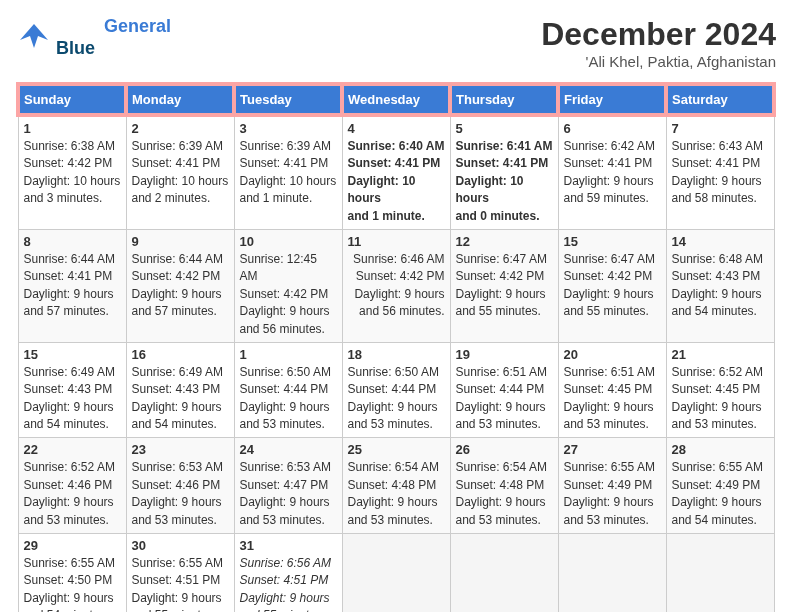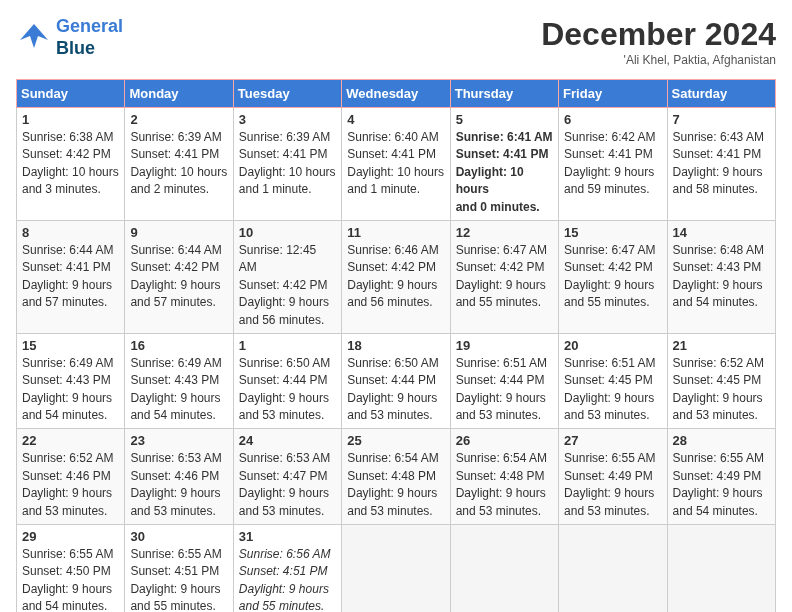--- a/index.html
+++ b/index.html
@@ -22,51 +22,52 @@
       gap: 4px;
     }
     .logo-text {
       font-size: 18px;
       font-weight: bold;
       color: #333;
       line-height: 1.2;
     }
     .logo-text span {
       color: #3a7bd5;
+      margin-left: 48px;
     }
     .logo-bird {
       width: 36px;
       height: 36px;
     }
     .title-block {
       text-align: right;
       margin-left: 28px;
     }
     .month-title {
       font-size: 32px;
       font-weight: bold;
       color: #333;
     }
     .location-title {
-      font-size: 12px;
+      font-size: 15px;
       color: #555;
     }
     table {
       width: 100%;
       border-collapse: collapse;
       font-size: 11px;
     }
     th {
       background: #3a7bd5;
       color: #fff;
       font-size: 13px;
       font-weight: bold;
       padding: 6px 4px;
       text-align: left;
-      border: 1px solid #fca5a5;
+      border: 4px solid #fca5a5;
     }
     td {
       border: 1px solid #ccc;
       vertical-align: top;
       padding: 4px 5px;
       height: 80px;
       background: #fff;
       width: calc(100% / 7);
     }
     td.empty {
@@ -137,21 +138,21 @@
         </td>
         <td>
           <span class="day-num">3</span>
           <div class="day-info" style="white-space: pre-line;">Sunrise: 6:39 AM
 Sunset: 4:41 PM
 Daylight: 10 hours
 and 1 minute.</div>
         </td>
         <td>
           <span class="day-num">4</span>
-          <div class="day-info" style="white-space: pre-line;">Sunrise: 6:40 AM
+          <div class="day-info" style="white-space: pre-line; font-weight: bold;">Sunrise: 6:40 AM
 Sunset: 4:41 PM
 Daylight: 10 hours
 and 1 minute.</div>
         </td>
         <td>
           <span class="day-num">5</span>
           <div class="day-info" style="white-space: pre-line; font-weight: bold;">Sunrise: 6:41 AM
 Sunset: 4:41 PM
 Daylight: 10 hours
 and 0 minutes.</div>
@@ -188,21 +189,21 @@
         </td>
         <td>
           <span class="day-num">10</span>
           <div class="day-info" style="white-space: pre-line;">Sunrise: 12:45 AM
 Sunset: 4:42 PM
 Daylight: 9 hours
 and 56 minutes.</div>
         </td>
         <td>
           <span class="day-num">11</span>
-          <div class="day-info" style="white-space: pre-line;">Sunrise: 6:46 AM
+          <div class="day-info" style="white-space: pre-line; text-align: right;">Sunrise: 6:46 AM
 Sunset: 4:42 PM
 Daylight: 9 hours
 and 56 minutes.</div>
         </td>
         <td>
           <span class="day-num">12</span>
           <div class="day-info" style="white-space: pre-line;">Sunrise: 6:47 AM
 Sunset: 4:42 PM
 Daylight: 9 hours
 and 55 minutes.</div>

